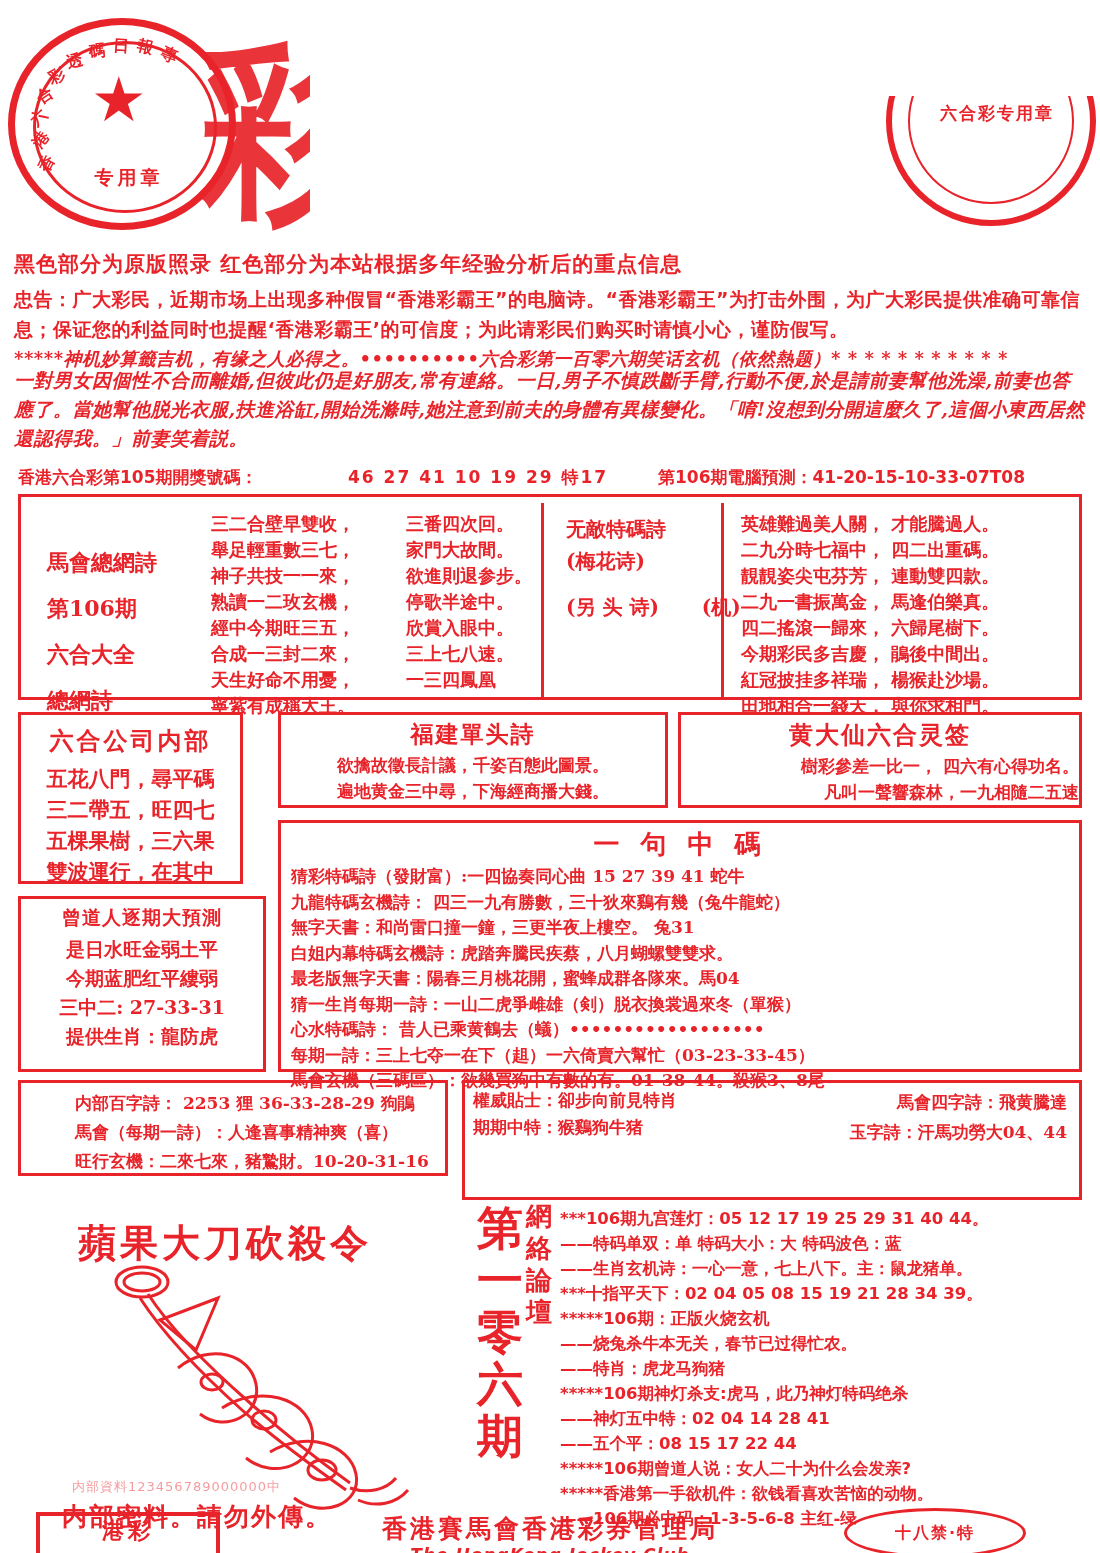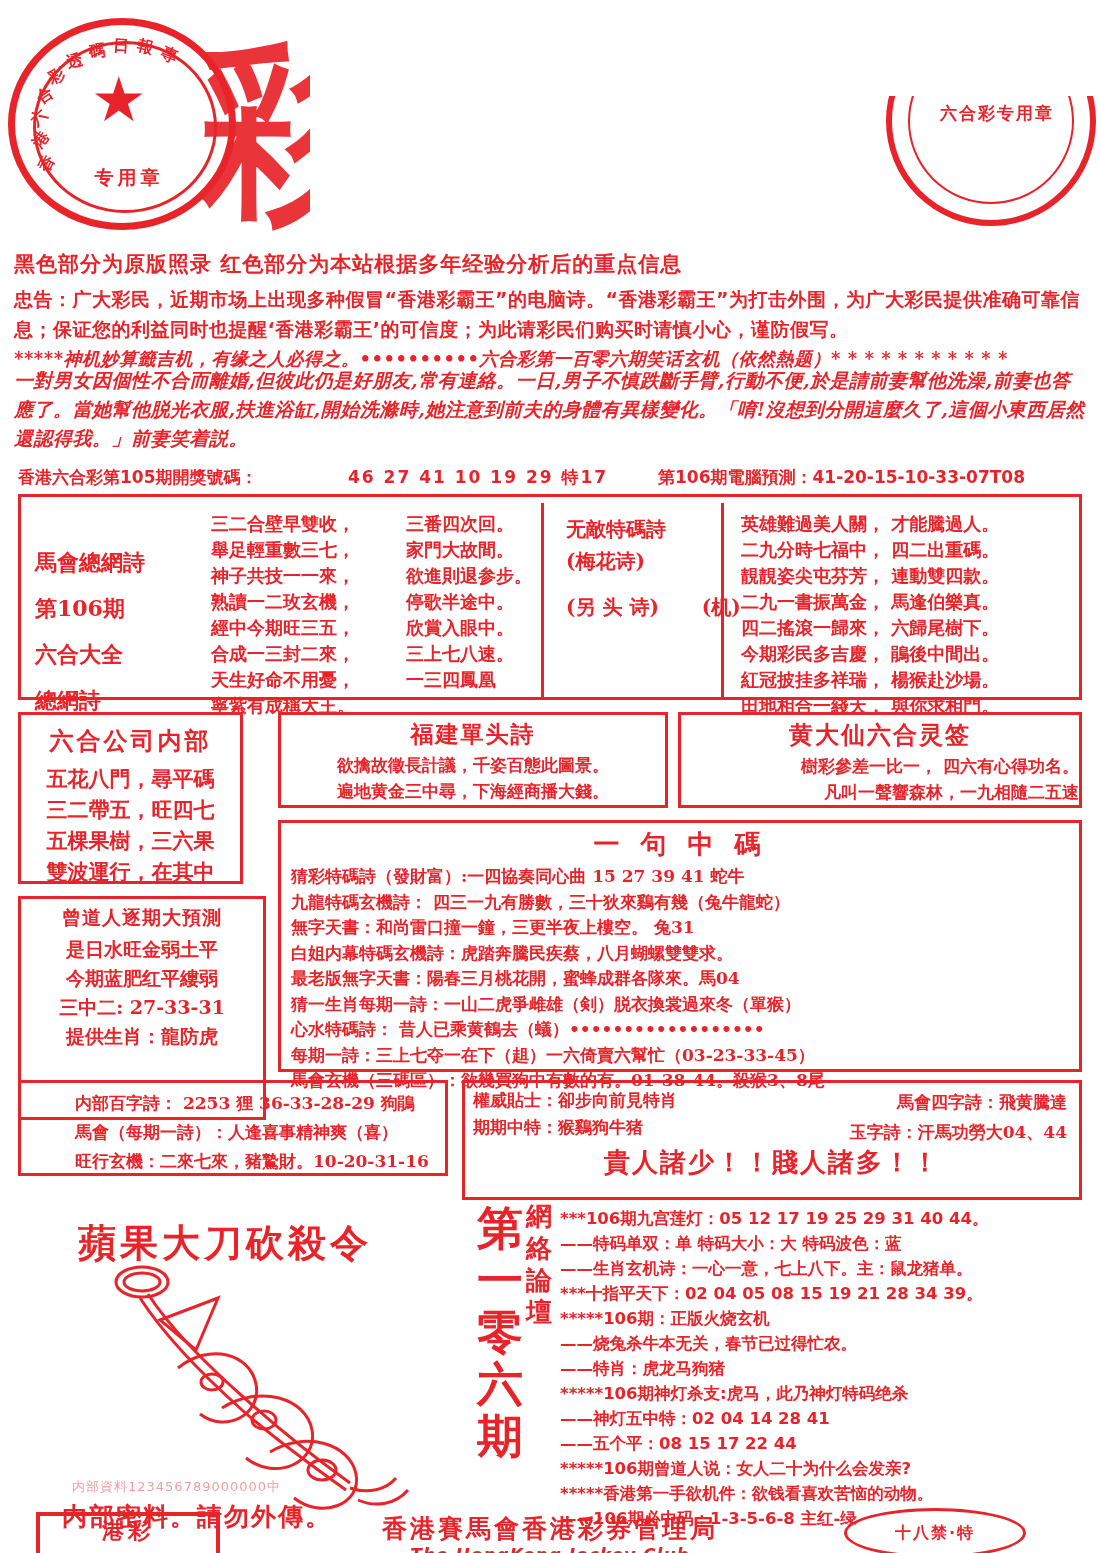--- a/index.html
+++ b/index.html
@@ -83,21 +83,21 @@
   .result-right{position:absolute;left:640px;top:0;white-space:nowrap;}
 
   
   .box{position:absolute;border:3px solid #e8232a;box-sizing:border-box;}
   .box-title{font-weight:bold;text-align:center;}
   .vtxt{font-family:"DejaVu Serif","Liberation Serif",serif;font-weight:bold;}
 
   
   #poem-box{left:18px;top:494px;width:1064px;height:206px;}
   .pb-col{position:absolute;font-size:18px;line-height:26px;font-weight:bold;white-space:nowrap;}
-  #pb-left{left:14px;top:42px;font-size:22px;line-height:46px;}
+  #pb-left{left:26px;top:42px;font-size:22px;line-height:46px;}
   #pb-mid{left:190px;top:14px;}
   #pb-mid2{left:385px;top:14px;}
   #pb-sep1{position:absolute;left:520px;top:6px;width:3px;height:194px;background:#e8232a;}
   #pb-sep2{position:absolute;left:700px;top:6px;width:3px;height:194px;background:#e8232a;}
   #pb-c3{left:545px;top:16px;font-size:20px;line-height:32px;}
   #pb-right{left:720px;top:14px;}
 
   
   #box-company{left:18px;top:712px;width:225px;height:172px;}
   .bc-title{font-size:24px;letter-spacing:3px;margin-top:10px;}
@@ -108,21 +108,21 @@
   .bf-lines{font-size:17px;line-height:26px;text-align:center;margin-top:2px;font-weight:bold;}
 
   #box-huang{left:678px;top:712px;width:404px;height:96px;}
   .bh-title{font-size:24px;margin-top:4px;letter-spacing:2px;}
   .bh-lines{font-size:17px;line-height:26px;text-align:right;margin-top:2px;font-weight:bold;}
 
   #box-oneword{left:278px;top:820px;width:804px;height:252px;}
   .bo-title{font-size:26px;letter-spacing:6px;margin-top:4px;}
   .bo-lines{font-size:17px;line-height:25.5px;margin:2px 0 0 10px;font-weight:bold;white-space:nowrap;}
 
-  #box-zeng{left:18px;top:896px;width:248px;height:224px;}
+  #box-zeng{left:18px;top:896px;width:248px;height:176px;}
   .bz-title{font-size:19px;margin-top:6px;letter-spacing:1px;}
   .bz-lines{font-size:19px;line-height:29px;text-align:center;margin-top:4px;font-weight:bold;}
 
   
   #box-inner{left:18px;top:1080px;width:430px;height:96px;padding-left:46px;}
   .bi-lines{font-size:17px;line-height:29px;margin:6px 0 0 8px;font-weight:bold;white-space:nowrap;}
 
   #box-tips{left:462px;top:1080px;width:620px;height:120px;}
   .bt-l1{font-size:17px;font-weight:bold;margin:6px 0 0 8px;white-space:nowrap;}
   .bt-l2{font-size:17px;font-weight:bold;margin:4px 0 0 8px;white-space:nowrap;}
@@ -320,21 +320,20 @@
     <div class="bi-lines vtxt">
       <div>内部百字詩： 2253   狸  36-33-28-29   狗鵑</div>
       <div>馬會（每期一詩）：人逢喜事精神爽（喜）</div>
       <div>旺行玄機：二來七來，豬鷙財。10-20-31-16</div>
     </div>
   </div>
 
   <div class="box" id="box-tips">
     <div class="bt-l1 vtxt">權威貼士：卻步向前見特肖</div>
     <div class="bt-l2 vtxt">期期中特：猴鷄狗牛猪</div>
-    <div class="bt-big vtxt">貴人諸少！！賤人諸多！！</div>
     <div class="bt-r1 vtxt">馬會四字詩：飛黄騰達</div>
     <div class="bt-r2 vtxt">玉字詩：汗馬功勞大04、44</div>
   </div>
 
   <div id="vtitle" class="vtxt">
     <span>第</span>
     <span>一</span>
     <span>零</span>
     <span>六</span>
     <span>期</span>

